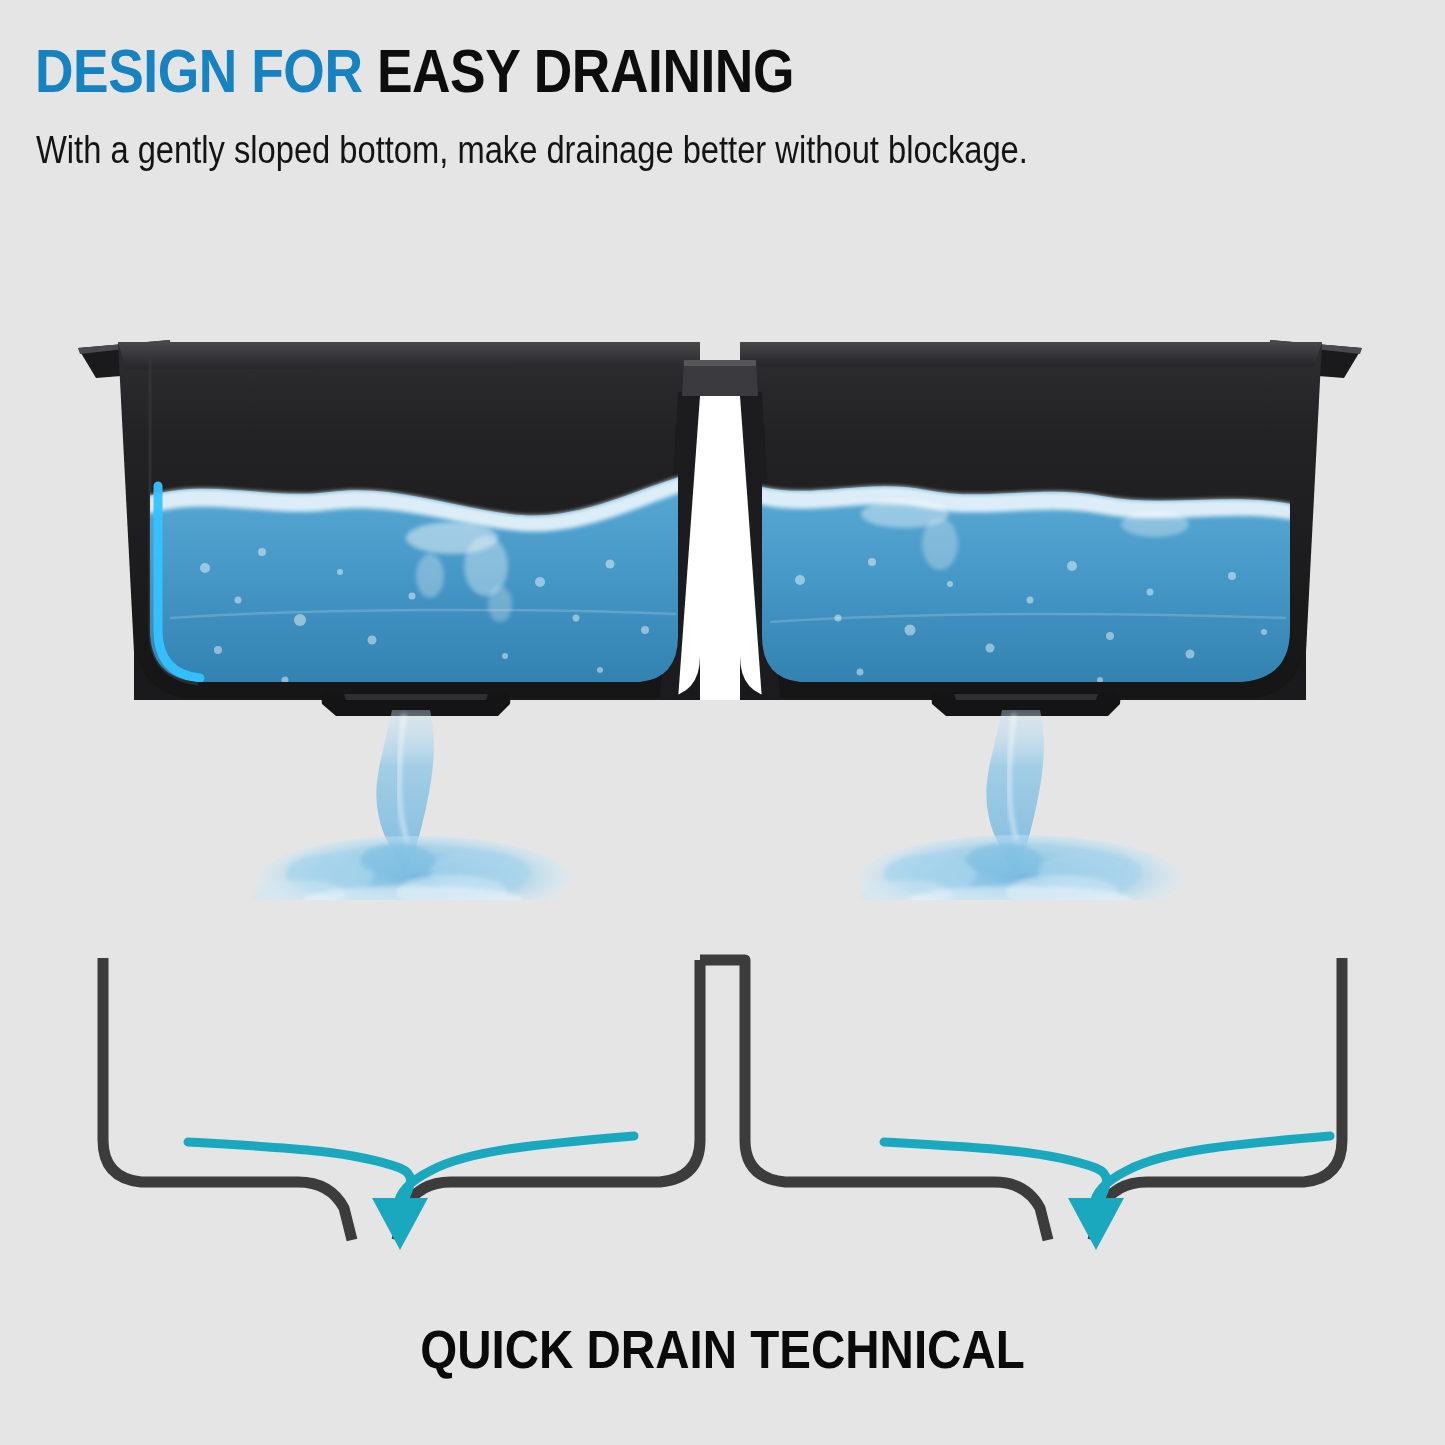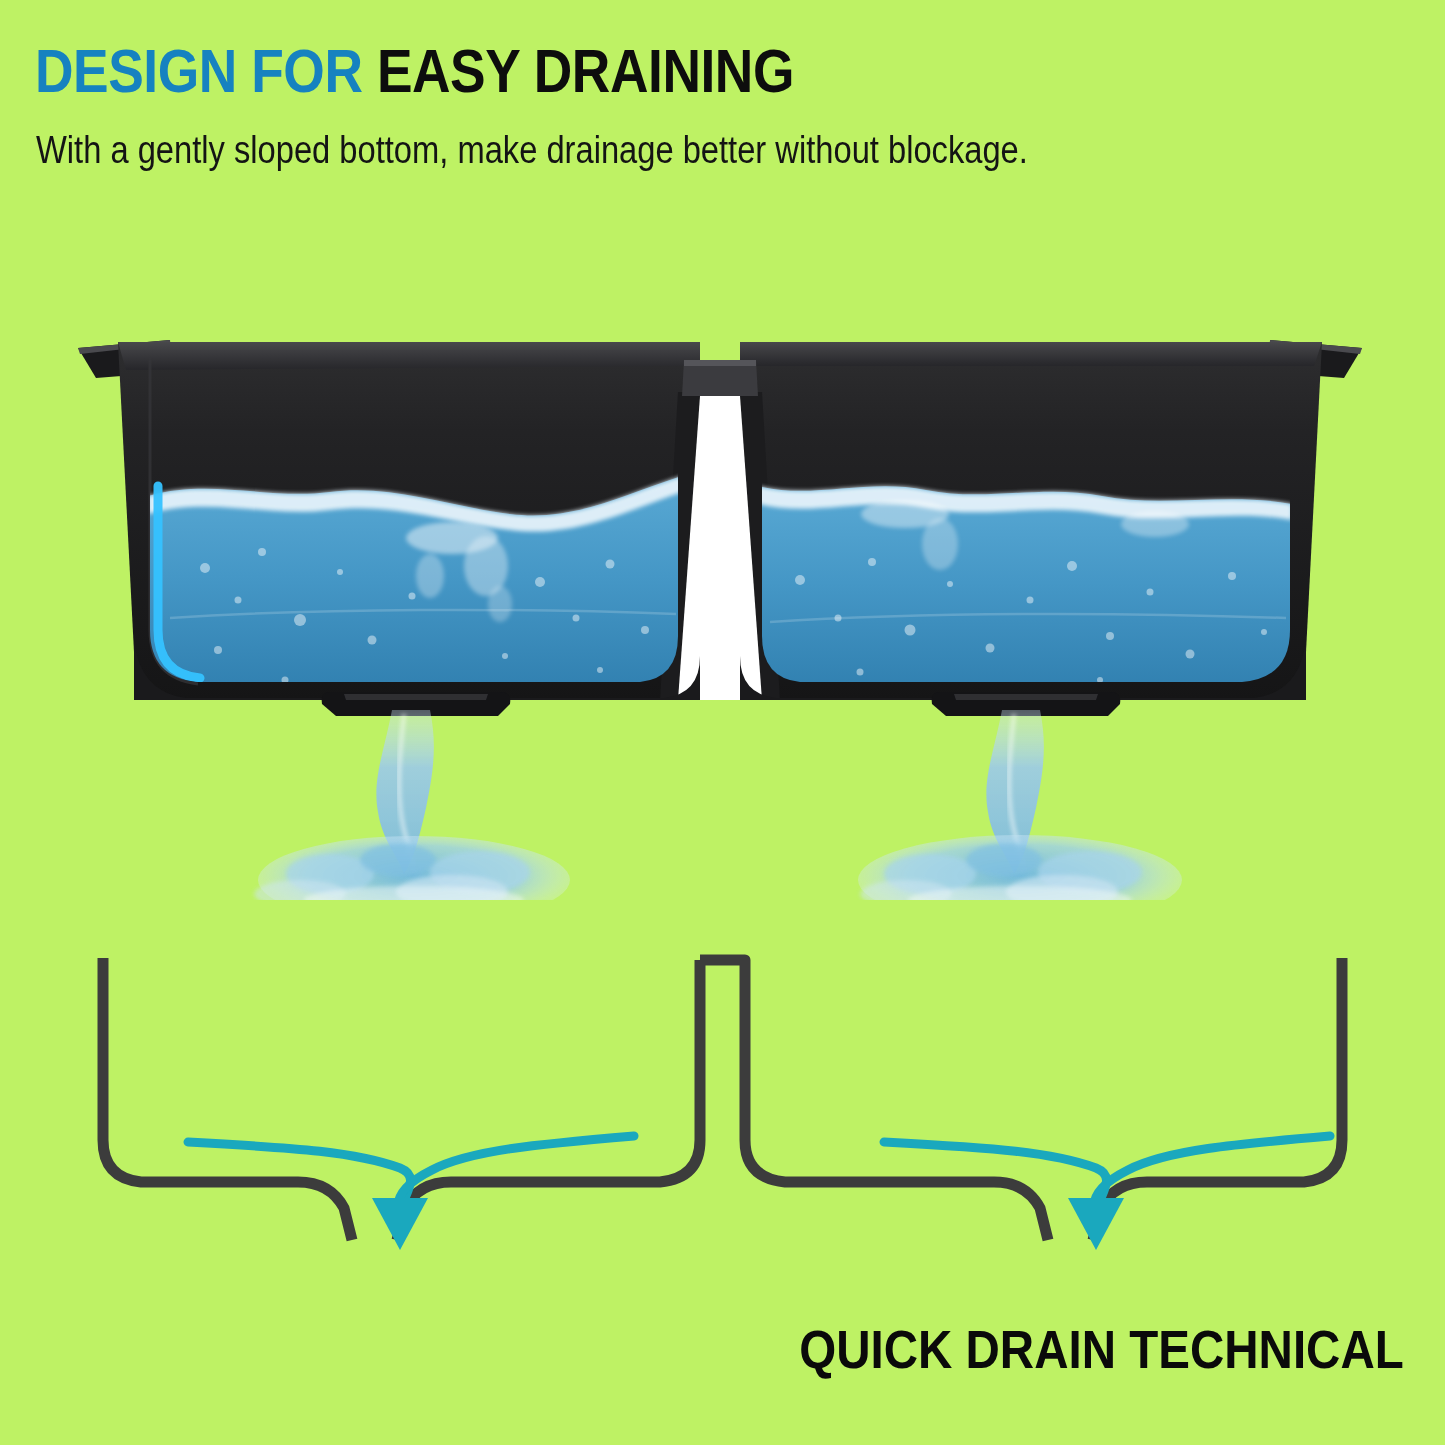--- a/index.html
+++ b/index.html
@@ -1,17 +1,17 @@
 <!DOCTYPE html>
 <html><head>
 <meta charset="utf-8">
 <style>
   html,body{margin:0;padding:0;background:#fff;}
   body{width:1445px;height:1445px;font-family:"Liberation Sans",sans-serif;overflow:hidden;}
-  #page{position:relative;width:1445px;height:1445px;background:#bef264;}
+  #page{position:relative;width:1445px;height:1445px;background:#e5e5e5;}
 
   
   .headline{
     position:absolute; left:35px; top:38px;
     font-size:62px; font-weight:bold;
     letter-spacing:-0.5px;
     transform:scaleX(0.86); transform-origin:left top;
     white-space:nowrap; line-height:1.05;
   }
   .headline .hl-blue{color:#1682c0;}
@@ -19,21 +19,21 @@
 
   .subhead{
     position:absolute; left:36px; top:128px;
     font-size:38px; font-weight:normal; color:#141414;
     transform:scaleX(0.86); transform-origin:left top;
     white-space:nowrap; line-height:1.2;
   }
 
   .caption{
     position:absolute; left:0; top:1318px; width:1445px;
-    text-align:right; font-size:54px; font-weight:bold; color:#0a0a0a;
+    text-align:center; font-size:54px; font-weight:bold; color:#0a0a0a;
     letter-spacing:0px;
   }
   .caption span{display:inline-block;transform:scaleX(0.88);}
 
   
   .photo{position:absolute;left:0;top:300px;width:1445px;height:600px;}
   .photo svg{display:block;width:100%;height:100%;}
 
   
   .diagram{position:absolute;left:0;top:930px;width:1445px;height:360px;}

